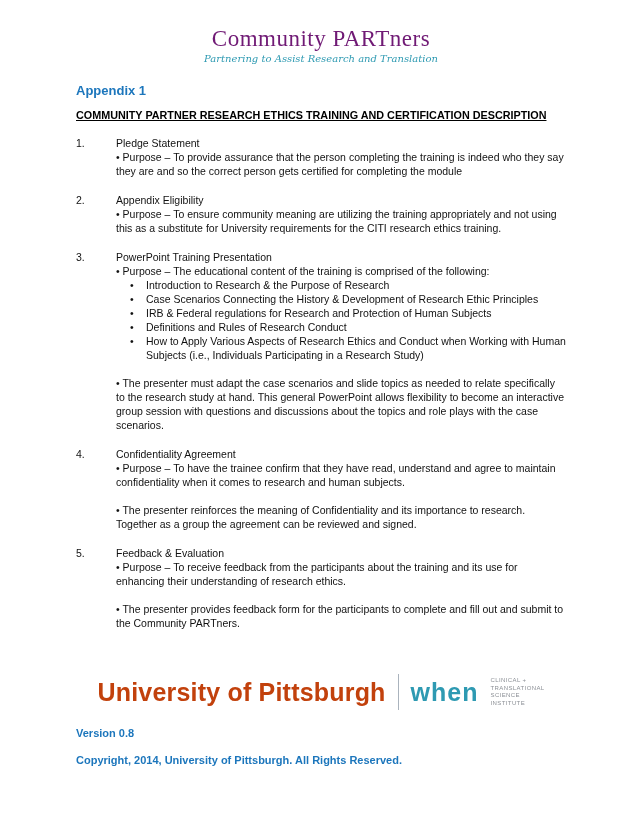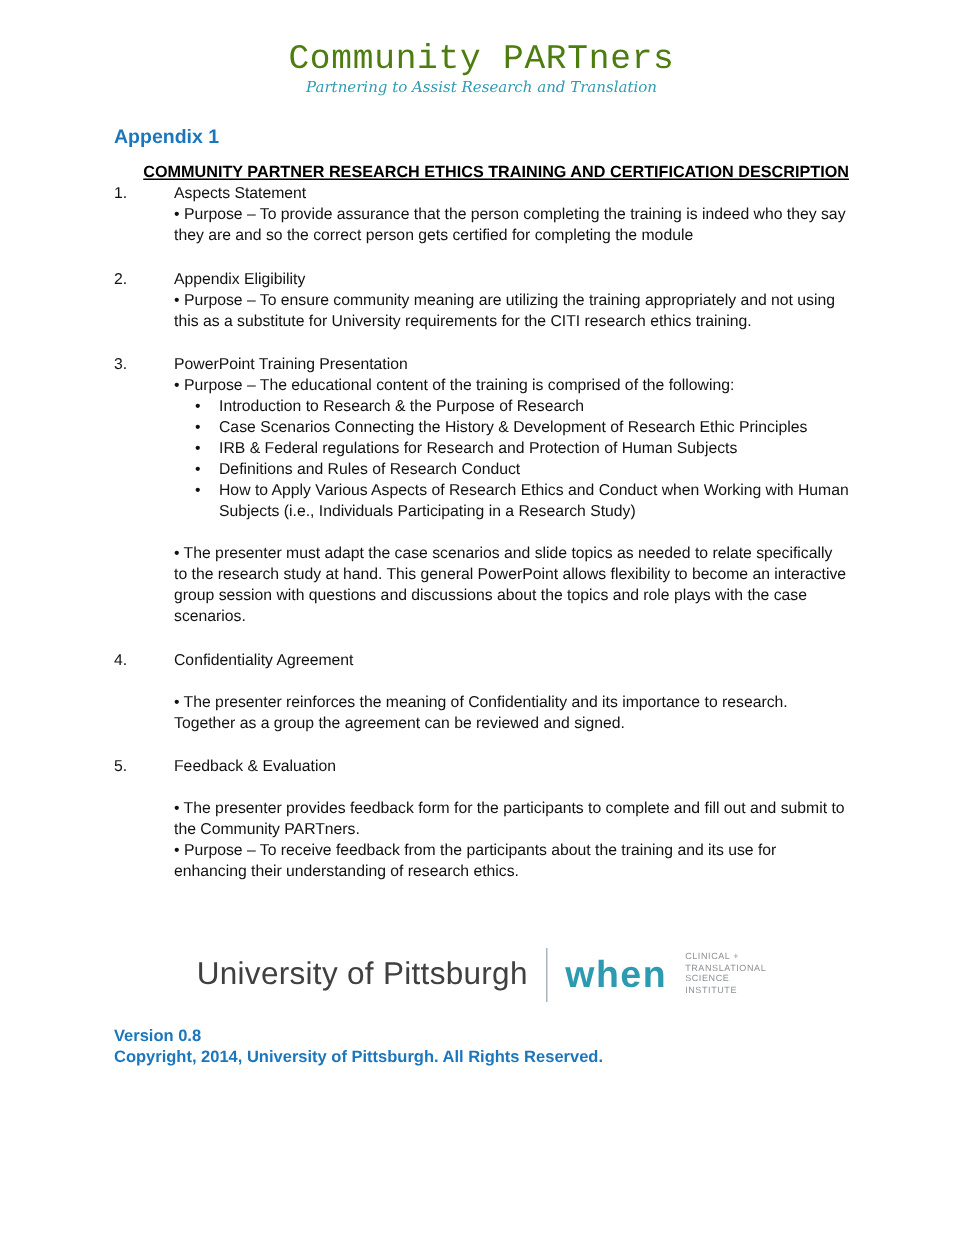--- a/index.html
+++ b/index.html
@@ -7,93 +7,96 @@
   body {
     width:640px; height:828px;
     font-family:"Liberation Sans", sans-serif;
     font-size:10.5px; line-height:14px; color:#111;
     position:relative; overflow:hidden;
   }
   .page { padding:26px 74px 0 76px; }
 
   .logo { text-align:center; margin-bottom:18px; }
   .logo-title {
-    font-family:Liberation Mono, monospace;
-    font-size:23px; line-height:26px; color:#4d7c0f;
+    font-family:Liberation Serif, serif;
+    font-size:23px; line-height:26px; color:#701a75;
     letter-spacing:0.5px;
   }
   .logo-subtitle {
     font-family:"DejaVu Serif", serif; font-style:italic;
     font-size:10px; line-height:14px; color:#2e9ab2;
   }
 
   .appendix {
     color:#1c76bc; font-weight:bold; font-size:13px;
     margin-bottom:10px;
   }
   .doc-title {
-    text-align:right; font-weight:bold; font-size:10.8px;
+    text-align:left; font-weight:bold; font-size:10.8px;
     text-decoration:underline; color:#000;
+    margin-bottom:14px;
   }
 
   .item { position:relative; padding-left:40px; margin-bottom:15px; }
   .item-num { position:absolute; left:0; top:0; }
   .item-heading { display:block; }
   .para { margin:0; }
   .para.spaced { margin-top:14px; }
 
   .subs { padding-left:14px; }
   .sub { display:flex; }
   .sub-marker { flex:0 0 16px; width:16px; }
   .sub-text { flex:1; }
 
   .footer {
     margin-top:44px;
     display:flex; align-items:center; justify-content:center;
     gap:12px;
   }
   .pitt {
-    font-size:21px; line-height:22px; color:#404040;
+    font-size:25px; line-height:22px; color:#c2410c;
     letter-spacing:0.2px;
+    font-weight:bold;
   }
   .footer-divider { width:1px; height:36px; background:#aab3bd; }
   .ctsi-word {
     font-size:25px; line-height:26px; color:#2e9ab2;
     font-weight:bold; letter-spacing:1px;
   }
   .ctsi-caption {
     font-size:6px; line-height:7.5px; color:#8c9096;
     letter-spacing:0.4px; text-align:left;
   }
 
   .version {
     color:#1c76bc; font-weight:bold; font-size:11px;
     margin-top:16px;
   }
   .copyright {
     color:#1c76bc; font-weight:bold; font-size:11px;
+    margin-top:13px;
   }
 </style>
 </head>
 <body>
 
 <div class="page">
 
   <header class="logo">
     <div class="logo-title">Community PARTners</div>
     <div class="logo-subtitle">Partnering to Assist Research and Translation</div>
   </header>
 
   <div class="appendix">Appendix 1</div>
 
   <h1 class="doc-title">COMMUNITY PARTNER RESEARCH ETHICS TRAINING AND CERTIFICATION DESCRIPTION</h1>
 
   <div class="item">
     <span class="item-num">1.</span>
-    <span class="item-heading">Aspects Statement</span>
+    <span class="item-heading">Pledge Statement</span>
     <p class="para">• Purpose – To provide assurance that the person completing the training is indeed who they say they are and so the correct person gets certified for completing the module</p>
   </div>
 
   <div class="item">
     <span class="item-num">2.</span>
     <span class="item-heading">Appendix Eligibility</span>
     <p class="para">• Purpose – To ensure community meaning are utilizing the training appropriately and not using this as a substitute for University requirements for the CITI research ethics training.</p>
   </div>
 
   <div class="item">
@@ -121,28 +124,29 @@
         <span class="sub-marker">•</span>
         <span class="sub-text">How to Apply Various Aspects of Research Ethics and Conduct when Working with Human Subjects (i.e., Individuals Participating in a Research Study)</span>
       </div>
     </div>
     <p class="para spaced">• The presenter must adapt the case scenarios and slide topics as needed to relate specifically to the research study at hand.  This general PowerPoint allows flexibility to become an interactive group session with questions and discussions about the topics and role plays with the case scenarios.</p>
   </div>
 
   <div class="item">
     <span class="item-num">4.</span>
     <span class="item-heading">Confidentiality Agreement</span>
+    <p class="para">• Purpose – To have the trainee confirm that they have read, understand and agree to maintain confidentiality when it comes to research and human subjects.</p>
     <p class="para spaced">• The presenter reinforces the meaning of Confidentiality and its importance to research. Together as a group the agreement can be reviewed and signed.</p>
   </div>
 
   <div class="item">
     <span class="item-num">5.</span>
     <span class="item-heading">Feedback &amp; Evaluation</span>
+    <p class="para">• Purpose – To receive feedback from the participants about the training and its use for enhancing their understanding of research ethics.</p>
     <p class="para spaced">• The presenter provides feedback form for the participants to complete and fill out and submit to the Community PARTners.</p>
-    <p class="para">• Purpose – To receive feedback from the participants about the training and its use for enhancing their understanding of research ethics.</p>
   </div>
 
   <footer class="footer">
     <span class="pitt">University of Pittsburgh</span>
     <span class="footer-divider"></span>
     <span class="ctsi-word">when</span>
     <span class="ctsi-caption">
       <div>CLINICAL +</div>
       <div>TRANSLATIONAL</div>
       <div>SCIENCE</div>

